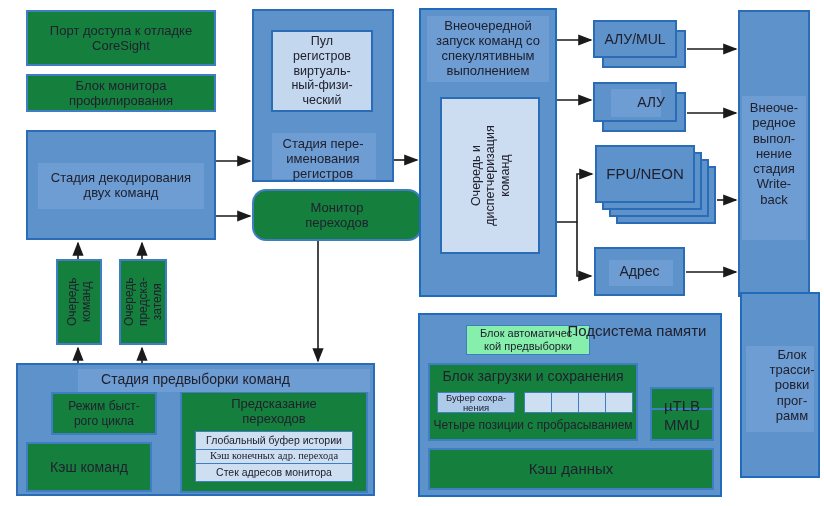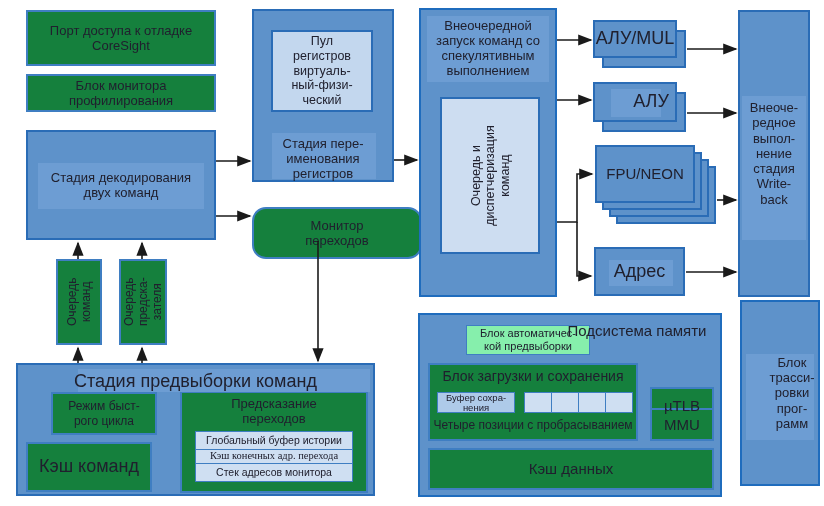--- a/index.html
+++ b/index.html
@@ -10,21 +10,21 @@
   .box{position:absolute;box-sizing:border-box;display:flex;align-items:center;justify-content:center;}
   .light{background:#15803d;border:2px solid #3f7ec2;}
   .medium{background:#5e92ca;border:2px solid #2a6cb6;}
   .cell-light{background:#cfdff2;border:1px solid #3f7ec2;}
   .lbl{white-space:pre-line;text-align:center;line-height:1.18;position:relative;z-index:2;}
   .hl{position:absolute;background:#6d9dd3;z-index:1;}
   .vtext{transform:rotate(-90deg);white-space:pre-line;text-align:center;line-height:1.15;}
   .shadow{position:absolute;box-sizing:border-box;background:#5e92ca;border:2px solid #2a6cb6;}
   .title-abs{position:absolute;left:0;right:0;text-align:center;white-space:pre-line;z-index:2;}
   #wires{position:absolute;left:0;top:0;z-index:30;pointer-events:none;}
-  .fs13{font-size:13px;} .fs12{font-size:12px;} .fs14{font-size:18px;} .fs11{font-size:11px;}
+  .fs13{font-size:13px;} .fs12{font-size:12px;} .fs14{font-size:14px;} .fs11{font-size:11px;}
 </style>
 </head>
 <body>
 
 <div id="canvas">
 
   <div class="box light" style="left:26px;top:10px;width:190px;height:56px;">
     <div class="lbl fs13">Порт доступа к отладке
 CoreSight</div>
   </div>
@@ -87,21 +87,21 @@
 виртуаль-
 ный-физи-
 ческий</div>
     </div>
     <div class="hl" style="left:18px;top:122px;width:104px;height:46px;"></div>
     <div class="title-abs fs13" style="top:125px;">Стадия пере-
 именования
 регистров</div>
   </div>
 
-  <div class="box light" style="left:252px;top:207px;width:170px;height:52px;border-radius:14px;">
+  <div class="box light" style="left:252px;top:189px;width:170px;height:52px;border-radius:14px;">
     <div class="lbl fs13">Монитор
 переходов</div>
   </div>
 
   <div class="box medium" style="left:419px;top:8px;width:138px;height:289px;display:block;border-color:#1f6cbd;">
     <div class="hl" style="left:6px;top:6px;width:122px;height:66px;"></div>
     <div class="title-abs fs13" style="top:8px;">Внеочередной
 запуск команд со
 спекулятивным
 выполнением</div>
@@ -174,21 +174,21 @@
     </div>
     <div class="box light" style="left:230px;top:93px;width:64px;height:33px;">
       <div class="lbl" style="font-size:15px;">MMU</div>
     </div>
 
     <div class="box light" style="left:8px;top:133px;width:286px;height:42px;">
       <div class="lbl" style="font-size:15px;">Кэш данных</div>
     </div>
   </div>
 
-  <div class="box medium" style="left:740px;top:300px;width:80px;height:186px;border-color:#1f6cbd;padding-left:24px;">
+  <div class="box medium" style="left:740px;top:292px;width:80px;height:186px;border-color:#1f6cbd;padding-left:24px;">
     <div class="hl" style="left:4px;top:52px;width:68px;height:86px;"></div>
     <div class="lbl fs13">Блок
 трасси-
 ровки
 прог-
 рамм</div>
   </div>
 
   <svg id="wires" width="824" height="506">
     <defs>

